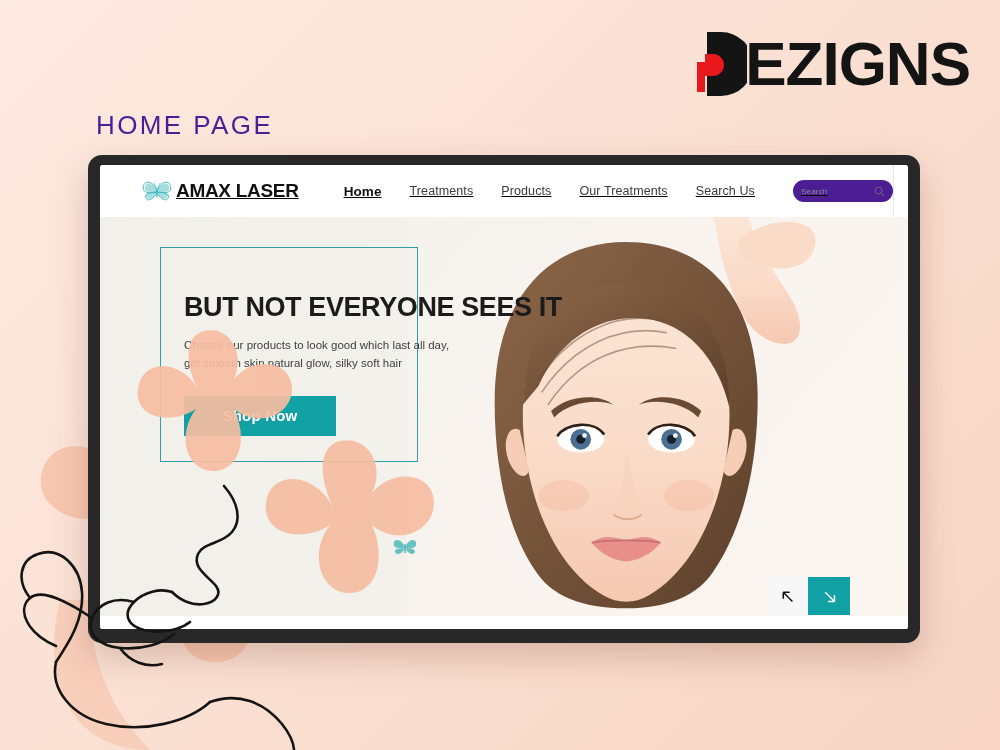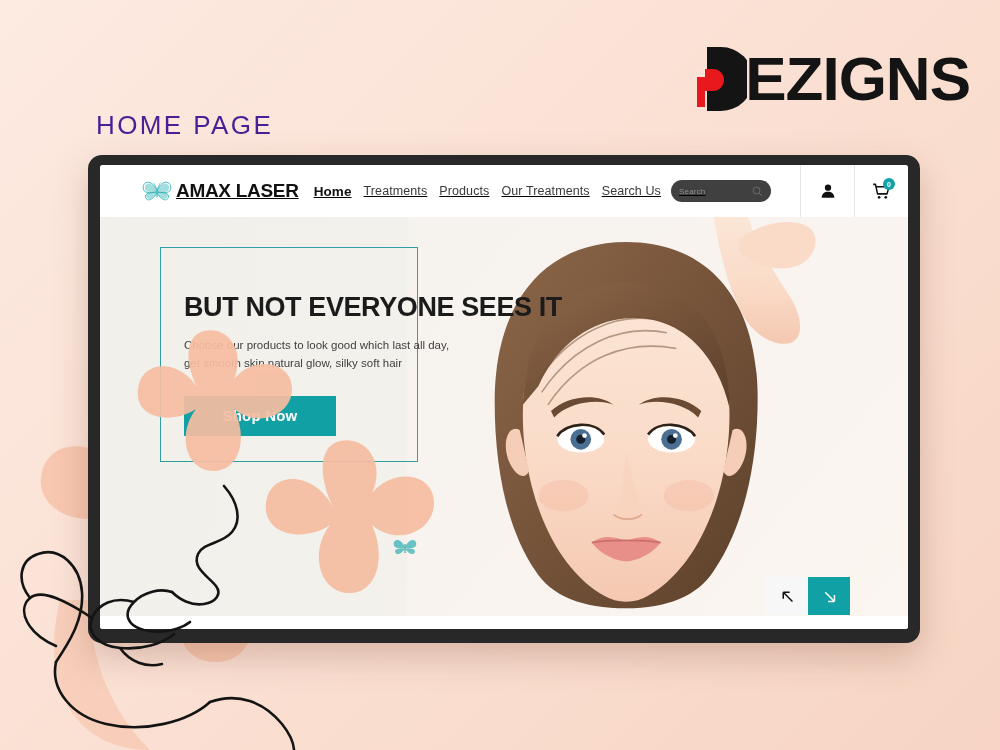--- a/index.html
+++ b/index.html
@@ -12,21 +12,21 @@
     position: relative;
     background: linear-gradient(135deg,#fdeae1 0%,#fbe3d7 35%,#f9dccd 70%,#f7d4c3 100%);
   }
 
   
   .bg-deco { position: absolute; inset: 0; pointer-events: none; }
 
   
   .brand-logo {
     position: absolute; top: 28px; right: 30px;
-    display: flex; align-items: center; margin-top: 15px;
+    display: flex; align-items: center;
   }
   .brand-mark { position: relative; width: 56px; height: 72px; }
   .brand-word {
     font-family: "Liberation Sans", sans-serif;
     font-size: 62px; font-weight: 700; letter-spacing: -1px;
     color: #141414; line-height: 72px; margin-left: -2px;
   }
 
   
   .page-title {
@@ -61,31 +61,31 @@
   }
   .nav-left {
     display: flex; align-items: center; flex: 1 1 auto; padding-left: 40px; text-decoration: underline;
   }
   .logo-group { display: flex; align-items: center; gap: 2px; }
   .logo-butterfly { width: 34px; height: 26px; flex: none; }
   .logo-text {
     font-size: 19px; font-weight: 700; letter-spacing: -0.3px;
     color: #111; white-space: nowrap;
   }
-  .nav-links { display: flex; align-items: center; gap: 12px; margin-left: 2px; padding-left: 13px; }
+  .nav-links { display: flex; align-items: center; gap: 28px; margin-left: 32px; padding-left: 13px; }
   .nav-link {
     font-size: 12.5px; color: #3a3a3a; white-space: nowrap;
     letter-spacing: 0.1px;
   }
   .nav-link.active { font-weight: 700; color: #111; font-size: 13.5px; }
 
   .search-box {
-    margin-left: 10px;
+    margin-left: 38px;
     width: 100px; height: 22px;
-    background: #404040; border-radius: 11px;
+    background: #4c1d95; border-radius: 11px;
     display: flex; align-items: center;
     padding: 0 8px; gap: 4px;
   }
   .search-placeholder {
     font-size: 8px; color: #8d8d8d; flex: 1 1 auto; letter-spacing: 0.2px;
   }
 
   .nav-actions { display: flex; align-items: stretch; flex: none; }
   .nav-action {
     width: 54px; display: flex; align-items: center; justify-content: center;

